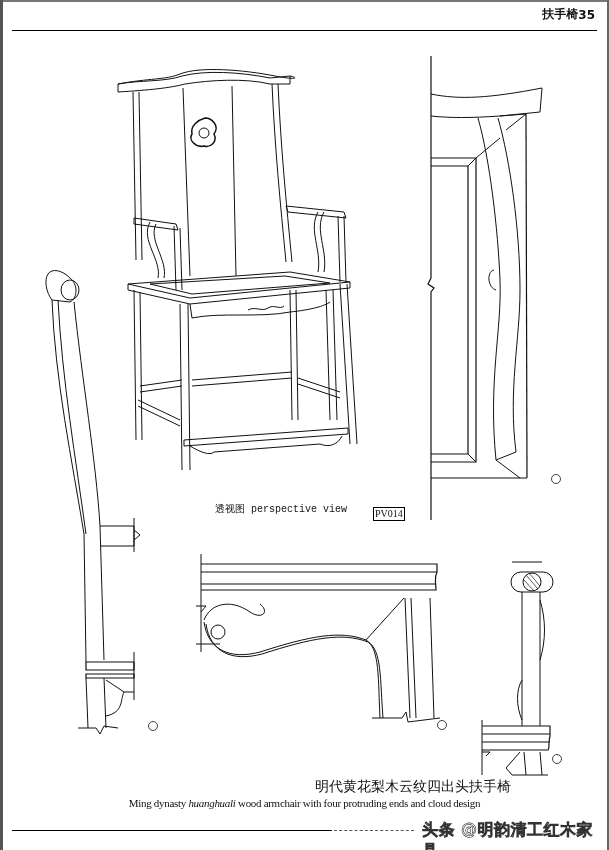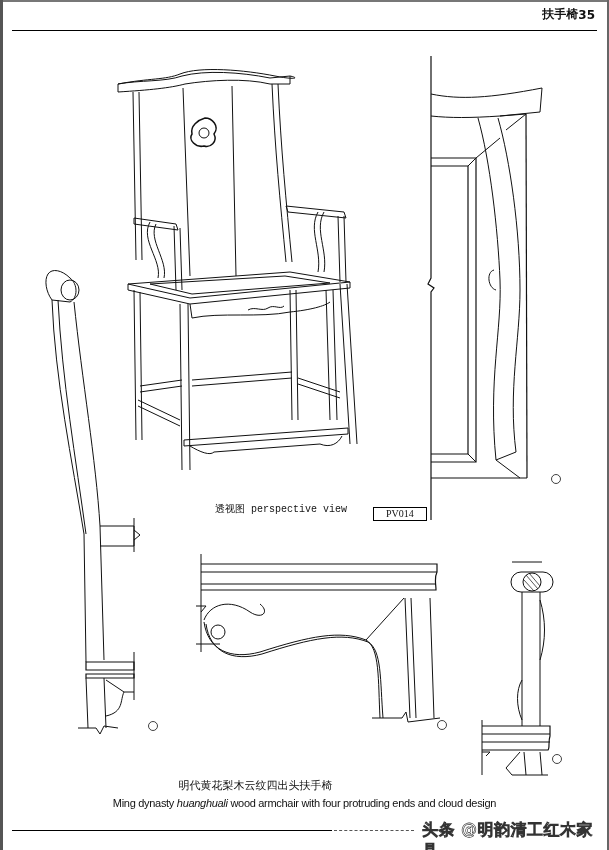--- a/index.html
+++ b/index.html
@@ -5,25 +5,25 @@
   html, body { margin:0; padding:0; background:#ffffff; }
   body { width:609px; height:850px; position:relative; overflow:hidden; font-family:"DejaVu Sans", sans-serif; color:#111; }
   .frame-left { position:absolute; left:0; top:0; width:3px; height:850px; background:#555; }
   .frame-top { position:absolute; left:0; top:0; width:609px; height:2px; background:#777; }
   .frame-right { position:absolute; right:0; top:0; width:2px; height:850px; background:#666; }
   .header { position:absolute; top:6px; right:14px; font-size:12px; font-weight:bold; display:flex; gap:0; align-items:center; }
   .header-rule { position:absolute; left:12px; top:30px; width:585px; height:1px; background:#000; }
   .footer-rule { position:absolute; left:12px; top:830px; width:320px; height:1px; background:#000; }
   .footer-dash { position:absolute; left:334px; top:830px; width:80px; border-top:1px dashed #555; }
   .watermark { position:absolute; left:422px; top:820px; font-size:16px; color:#fff; -webkit-text-stroke:0.6px #333; letter-spacing:0.5px; font-weight:bold; }
-  .caption-cn { position:absolute; left:0; width:511px; top:778px; text-align:center; font-size:11px; }
-  .caption-en { position:absolute; left:0; width:609px; top:797px; text-align:center; font-size:11px; font-family:Liberation Sans, sans-serif; letter-spacing:-0.3px; }
+  .caption-cn { position:absolute; left:0; width:511px; top:778px; text-align:right; font-size:14px; }
+  .caption-en { position:absolute; left:0; width:609px; top:797px; text-align:center; font-size:11px; font-family:Liberation Serif, serif; letter-spacing:-0.3px; }
   .caption-en i { font-style:italic; }
   .pv-label { position:absolute; left:215px; top:485px; font-size:10px; font-family:"Liberation Mono", monospace;margin-top:17px; }
-  .pv-code { position:absolute; left:373px; top:507px; font-size:10px; font-family:"Liberation Serif", serif; border:1px solid #000; padding:0 12px; line-height:12px; }
+  .pv-code { position:absolute; left:373px; top:507px; font-size:10px; font-family:"Liberation Serif", serif; border:1px solid #000; padding:0 1px; line-height:12px; }
   svg { position:absolute; left:0; top:0; }
 </style>
 </head>
 <body>
 
 <div class="frame-top"></div>
 <div class="frame-left"></div>
 <div class="frame-right"></div>
 
 <div class="header">

